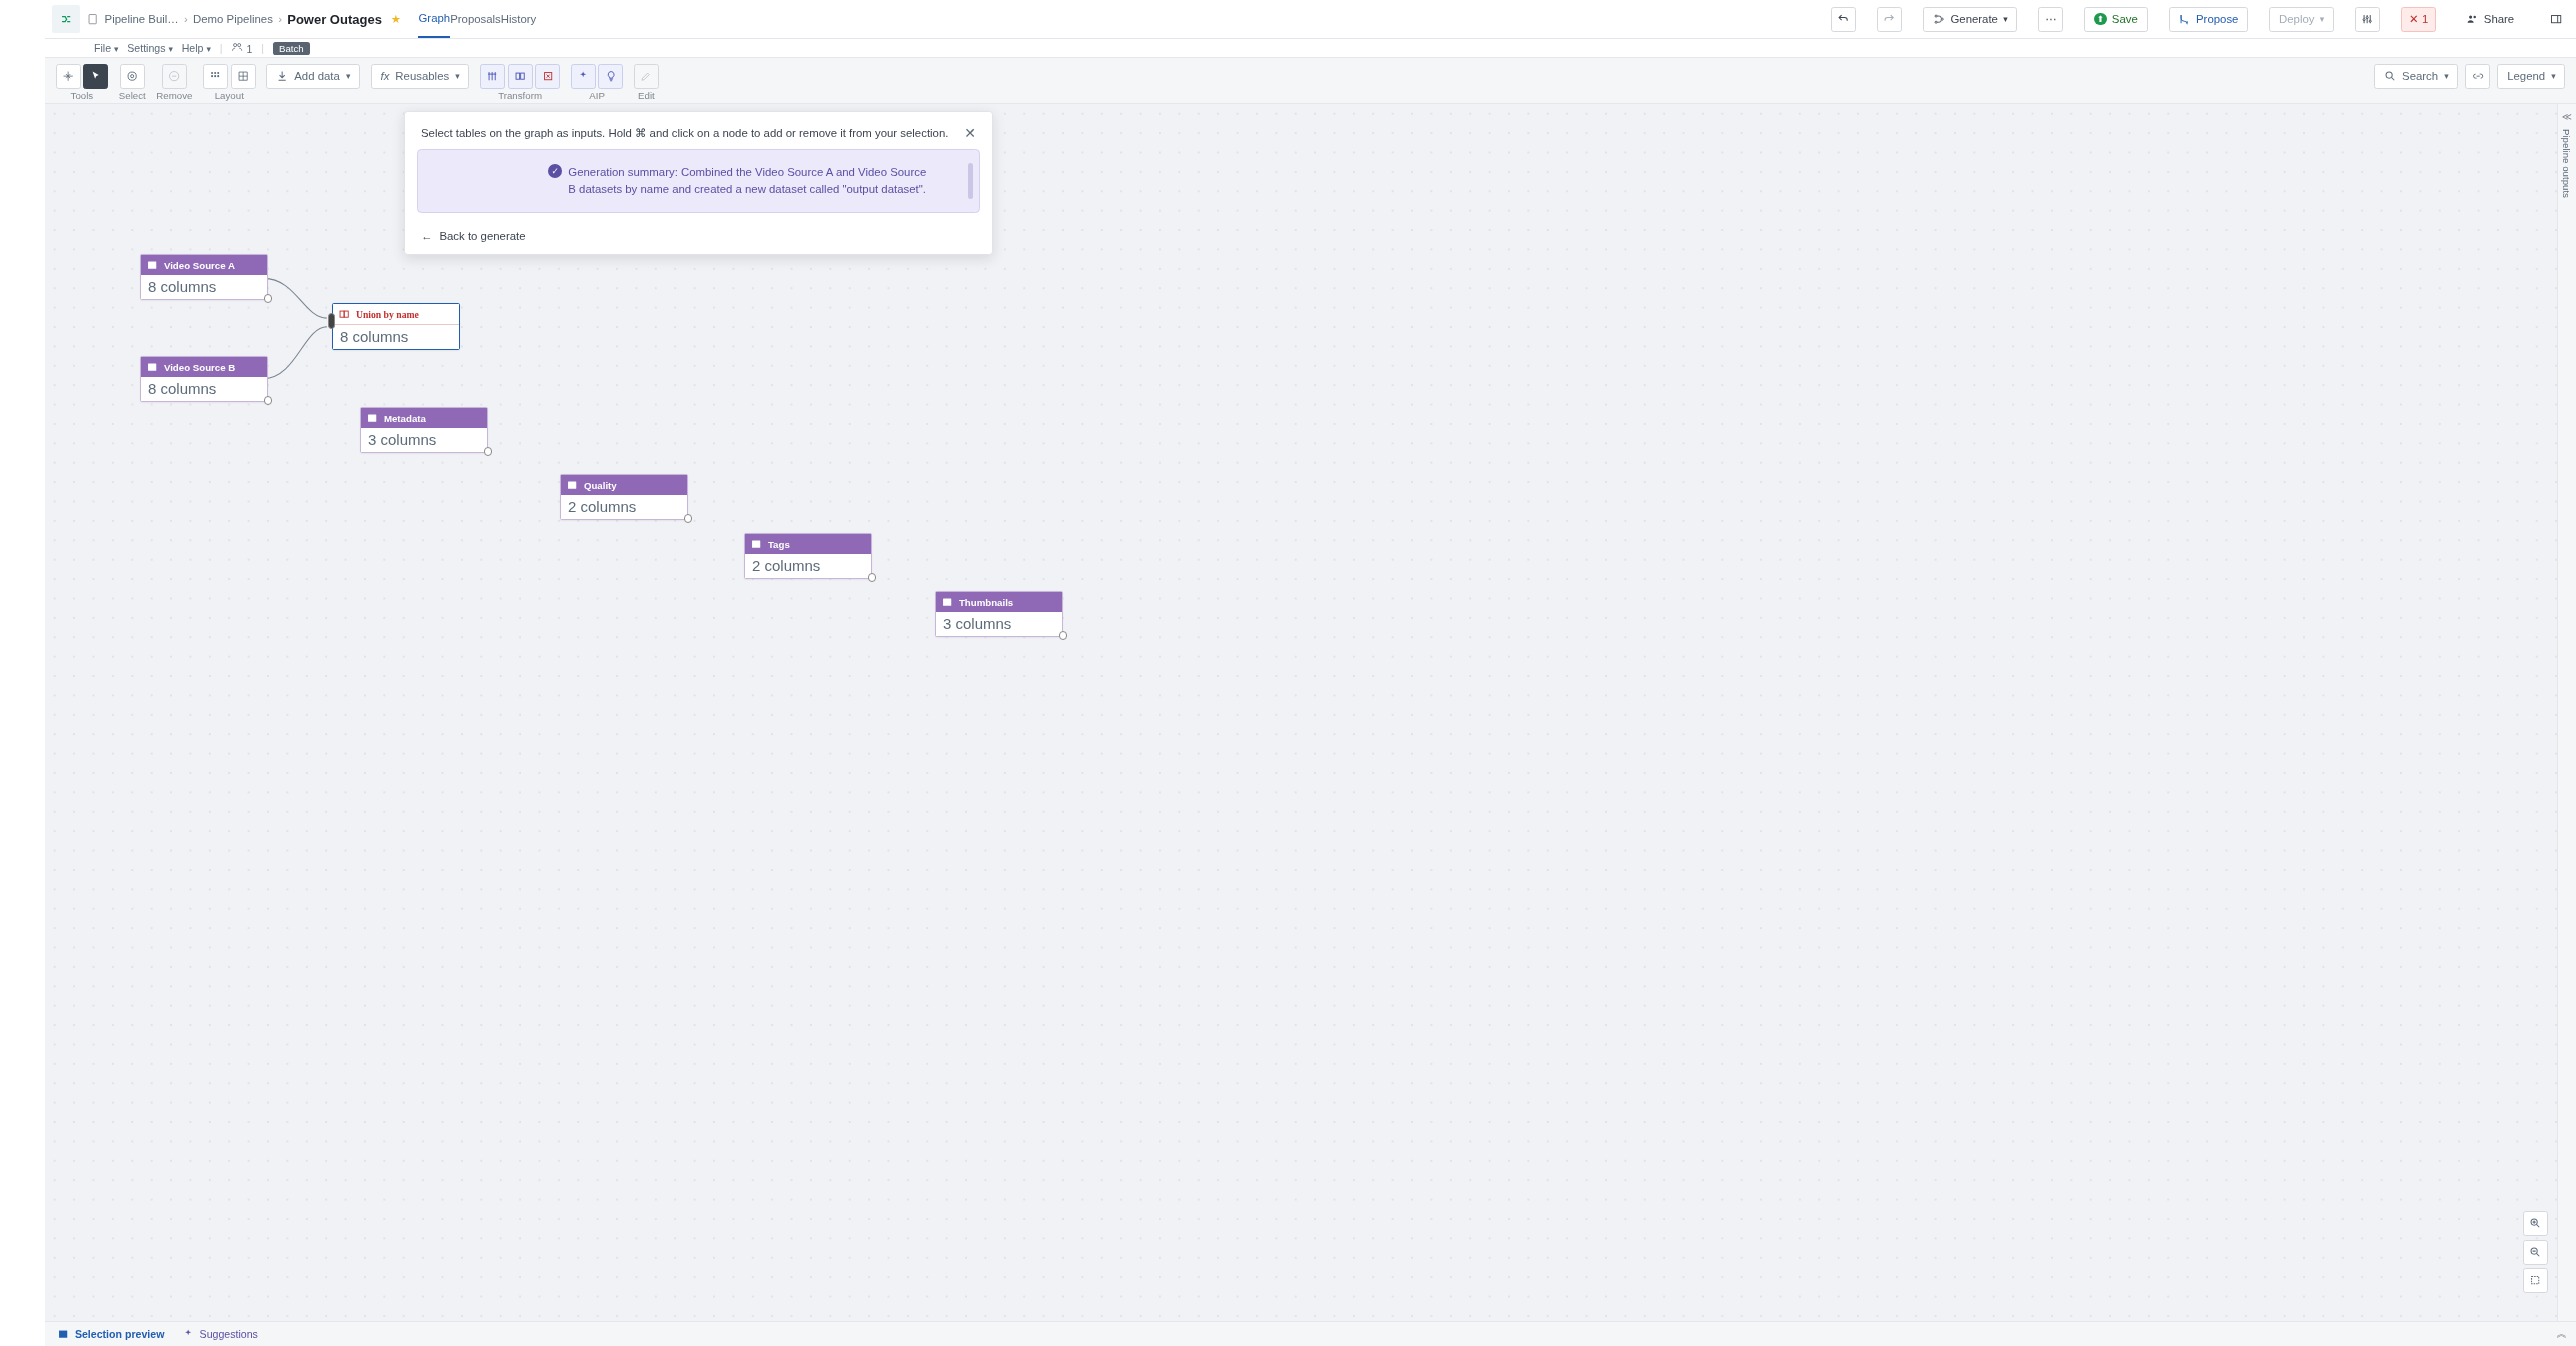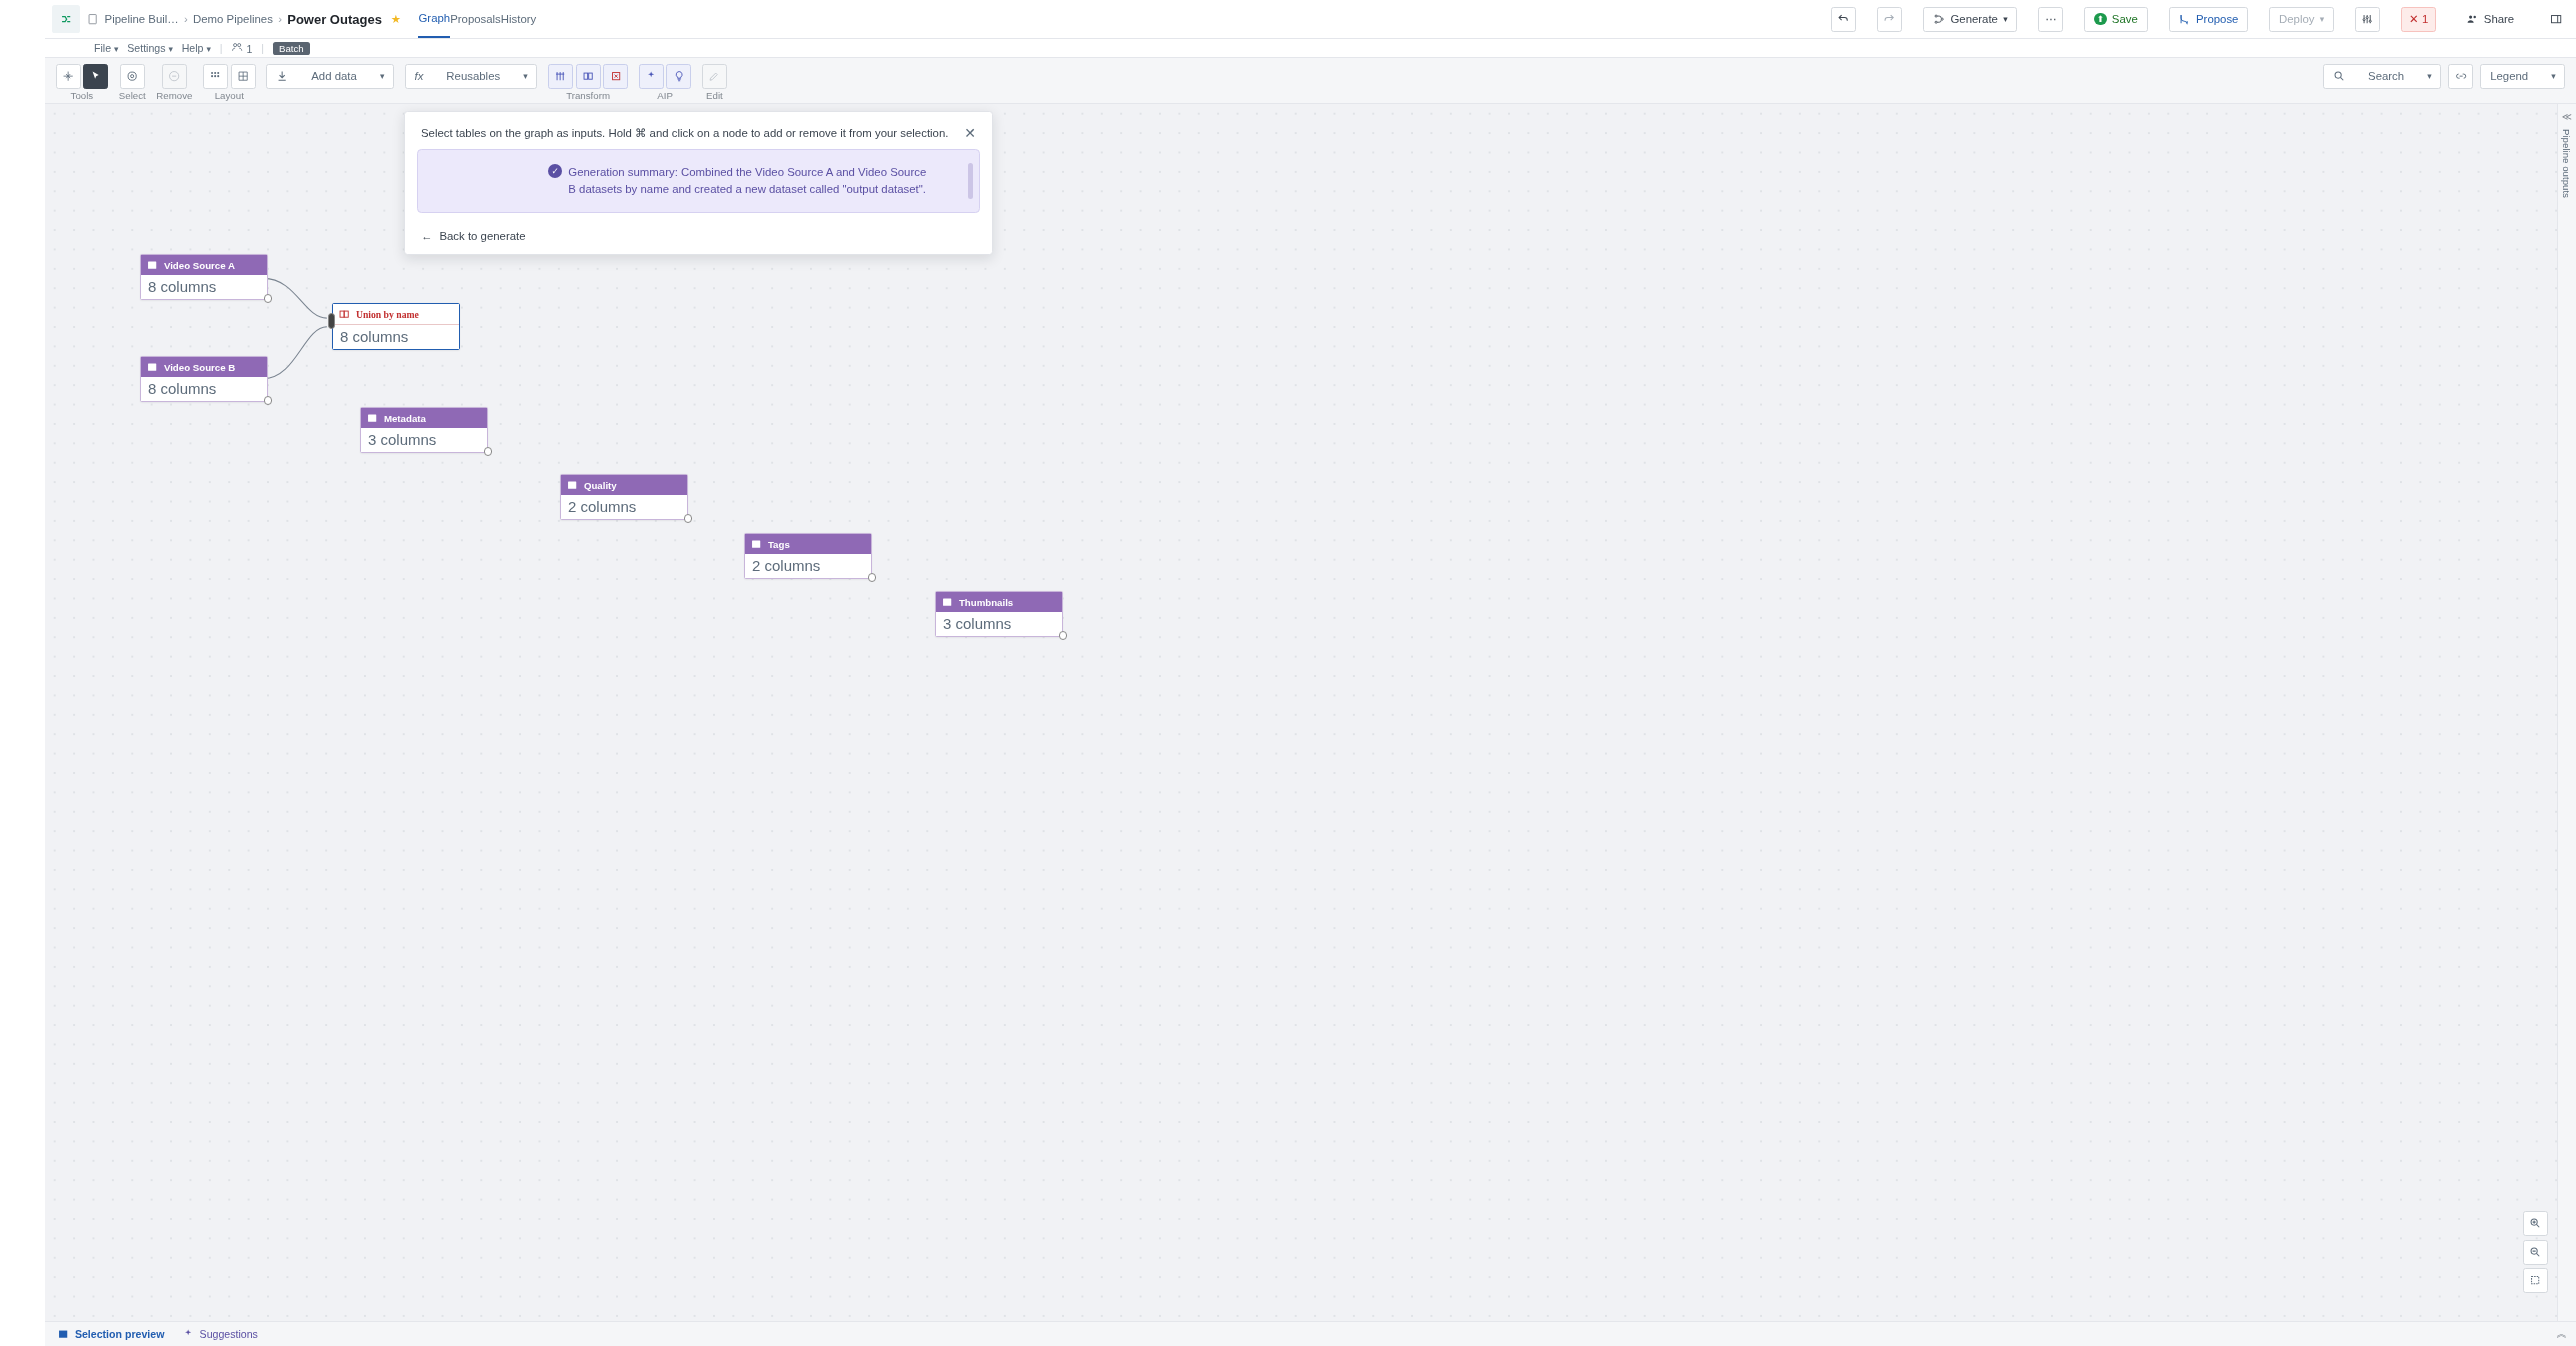--- a/index.html
+++ b/index.html
@@ -82,21 +82,21 @@
   .tool-group { display:flex; flex-direction:column; align-items:center; gap:1.8px; }
   .tool-group .row { display:flex; gap:2.6px; }
   .tool-group .label { font-size:9.7px; color:#80878f; }
   .tbtn {
     width:25px;height:25px;border:0.9px solid #d5d9de;border-radius:2.6px;
     background:#fff;display:flex;align-items:center;justify-content:center;
     color:#5c6b7a;cursor:pointer;
   }
   .tbtn.active { background:#3b444f; color:#fff; border-color:#3b444f; }
   .tbtn.disabled { color:#c0c5cc; background:#f6f7f8; cursor:default; }
-  .tbtn.wide { width:auto; padding:0 8.8px; gap:23px; }
+  .tbtn.wide { width:auto; padding:0 8.8px; gap:6px; }
   .tbtn.accent { background:#eef0fb; border-color:#c9cfec; color:#4a56b8; }
   .toolbar-right {
     margin-left:auto; display:flex; align-items:center; gap:7px;
   }
 
   
   .canvas-wrap {
     flex:1; position:relative; overflow:hidden; background:#f1f2f5;
     background-image: radial-gradient(#dfe2e6 0.9px, transparent 0.9px);
     background-size: 19.4px 19.4px;

